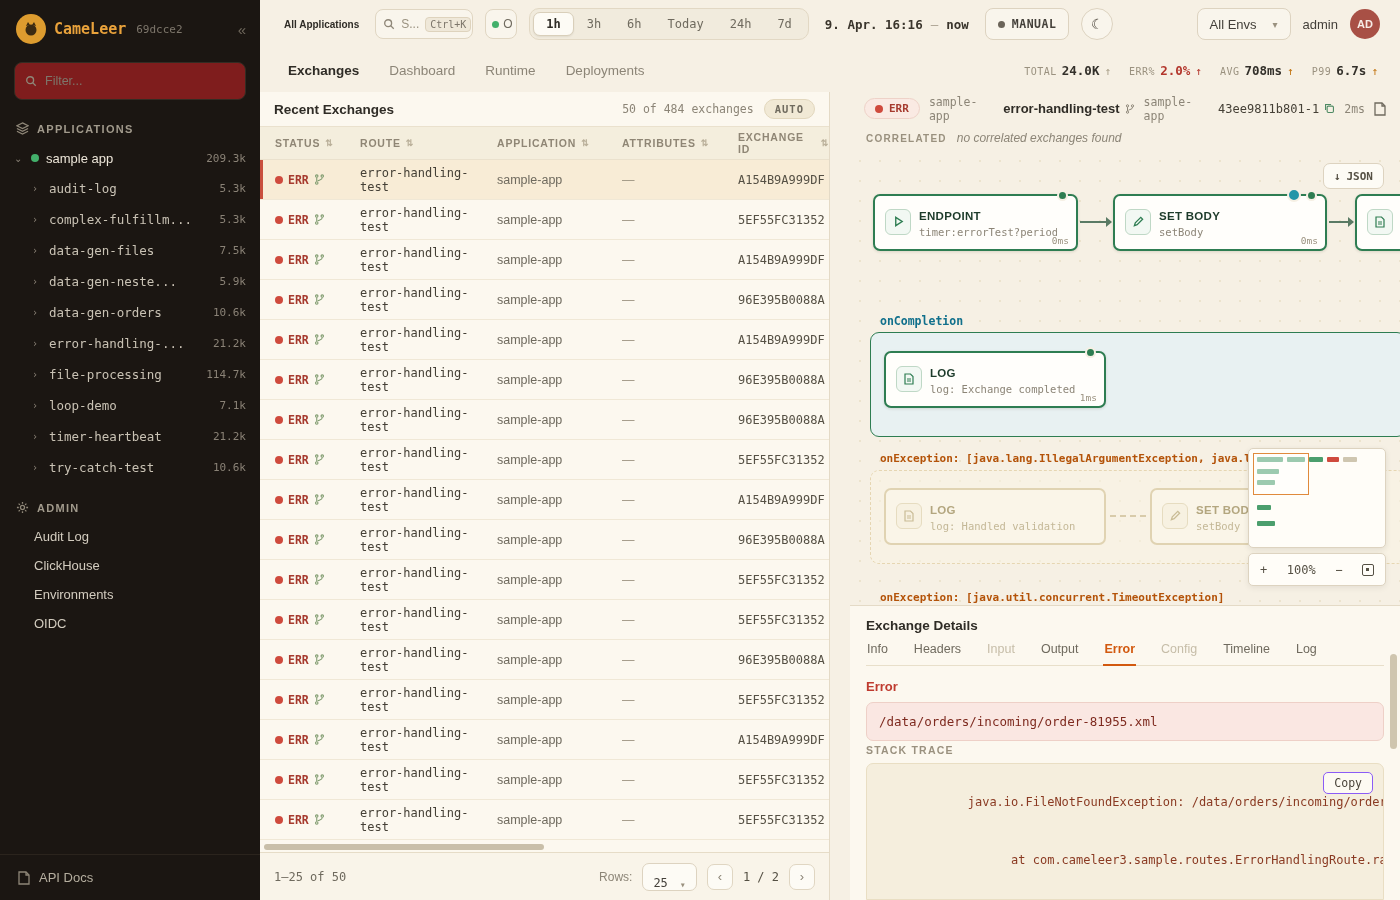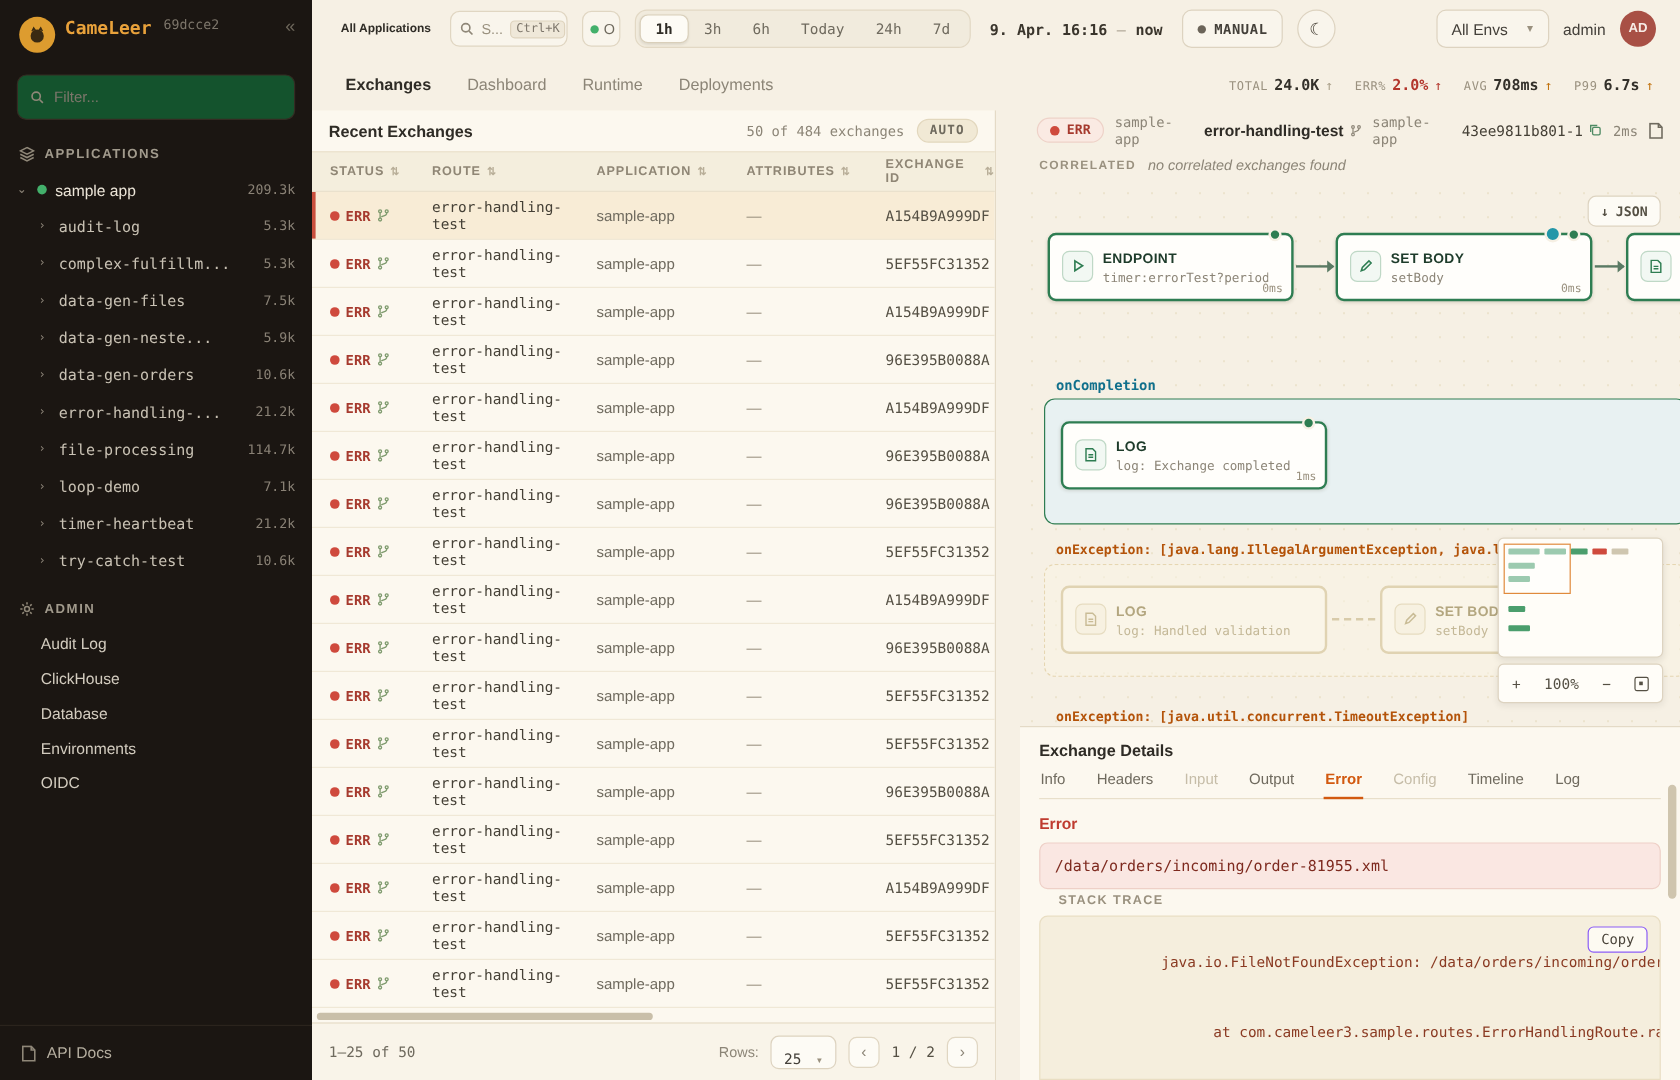--- a/index.html
+++ b/index.html
@@ -10,26 +10,26 @@
     position:relative; overflow:hidden;
   }
   [data-interactable="true"] { cursor:pointer; }
   svg { display:block; }
 
   
   .sidebar {
     position:absolute; left:0; top:0; width:260px; height:900px;
     background:#1b1612; display:flex; flex-direction:column; color:#d8d2c8;
   }
-  .side-head { display:flex; gap:8px; padding:14px 14px 10px 16px; }
+  .side-head { display:flex; align-items:center; gap:8px; padding:14px 14px 10px 16px; }
   .logo-badge { width:30px; height:30px; border-radius:50%; background:#dd9c2f; display:flex; align-items:center; justify-content:center; flex:none; }
   .brand { font:bold 15px "DejaVu Sans Mono", monospace; color:#e9a23b; }
   .version { font:11px "DejaVu Sans Mono", monospace; color:#7d766b; margin-left:2px; }
   .collapse-btn { margin-left:auto; color:#6f685c; font-size:15px; }
-  .filter-box { margin:8px 14px 4px; display:flex; align-items:center; gap:8px; background:#14532d; border:1px solid #342c23; border-radius:8px; height:38px; padding:0 10px; }
+  .filter-box { margin:8px 14px 4px; display:flex; align-items:center; gap:8px; background:#7f1d1d; border:1px solid #342c23; border-radius:8px; height:38px; padding:0 10px; }
   .filter-box input { background:transparent; border:none; outline:none; color:#b9b2a4; font-size:12.5px; width:100%; font-family:"Liberation Sans",sans-serif; }
   .filter-box input::placeholder { color:#7d766b; }
   .section-label { display:flex; align-items:center; gap:8px; padding:18px 16px 8px; color:#a19a8c; font-size:11px; font-weight:bold; letter-spacing:1.3px; }
   .app-row { display:flex; align-items:center; gap:7px; height:30px; padding:0 14px; color:#ece5d8; font-size:13px; }
   .tw { color:#8a8276; font-size:10px; width:10px; flex:none; }
   .gdot { width:8px; height:8px; border-radius:50%; background:#43b06b; flex:none; }
   .count { margin-left:auto; color:#8a8276; font:11px "DejaVu Sans Mono", monospace; }
   .route-row { display:flex; align-items:center; gap:7px; height:31px; padding:0 14px 0 32px; color:#c9c2b4; font:12.5px "DejaVu Sans Mono", monospace; }
   .admin-row { display:flex; align-items:center; height:29px; padding:0 14px 0 34px; color:#d3ccbf; font-size:13px; }
   .side-spacer { flex:1; }
@@ -142,21 +142,21 @@
   .fit-icon::after { content:""; position:absolute; left:3px; top:3px; width:3px; height:3px; background:#555044; }
 
   .details { height:295px; flex:none; border-top:1px solid #e4dac6; background:#fcf8ef; position:relative; padding:0 16px; display:flex; flex-direction:column; }
   .details-title { font-weight:bold; font-size:13.5px; color:#2f2c26; padding:12px 0 9px; }
   .details-tabs { display:flex; gap:24px; border-bottom:1px solid #e8dfca; }
   .dtab { font-size:12.5px; color:#6f6a5e; padding:0 1px 8px; border-bottom:2px solid transparent; margin-bottom:-1px; }
   .dtab.active { color:#d2590f; font-weight:bold; border-bottom-color:#d2590f; }
   .dtab.disabled { color:#c6bda8; }
   .err-heading { font-weight:bold; font-size:13px; color:#bf3b2f; padding:13px 0 8px; }
   .err-box { background:#fae7e2; border:1px solid #eed0c7; border-radius:7px; padding:11px 12px; font:12.5px "DejaVu Sans Mono",monospace; color:#7e2a1f; }
-  .stack-label { font-weight:bold; font-size:10.5px; color:#9a917f; letter-spacing:1.2px; padding:3px 0 7px;margin-left:16px; }
+  .stack-label { font-weight:bold; font-size:10.5px; color:#9a917f; letter-spacing:1.2px; padding:3px 0 7px; }
   .stack-box { flex:1; background:#f5eedd; border:1px solid #e9dec3; border-radius:7px 7px 0 0; padding:10px 14px; position:relative; overflow:hidden; }
   .stack-line { font:12px "DejaVu Sans Mono",monospace; color:#8a3a22; white-space:pre; line-height:1.6; }
   .copy-btn { position:absolute; top:8px; right:10px; background:#fdfaf2; border:1px solid #8b5cf6; border-radius:5px; padding:3px 10px; font:11.5px "DejaVu Sans Mono",monospace; color:#4a443a; }
   .vscroll { position:absolute; right:3px; top:48px; width:7px; height:95px; background:#cfc5ae; border-radius:4px; }
 </style>
 </head>
 <body>
 
 <aside class="sidebar" data-interactable="false">
   <div class="side-head" data-interactable="false">
@@ -258,23 +258,20 @@
         </svg>
     </span>
     <span data-interactable="false">ADMIN</span>
   </div>
 
   <div class="admin-row" data-interactable="true">
       <span data-interactable="false">Audit Log</span>
     </div>
     <div class="admin-row" data-interactable="true">
       <span data-interactable="false">ClickHouse</span>
-    </div>
-    <div class="admin-row" data-interactable="true">
-      <span data-interactable="false">Database</span>
     </div>
     <div class="admin-row" data-interactable="true">
       <span data-interactable="false">Environments</span>
     </div>
     <div class="admin-row" data-interactable="true">
       <span data-interactable="false">OIDC</span>
     </div>
 
   <div class="side-spacer" data-interactable="false"></div>
 

